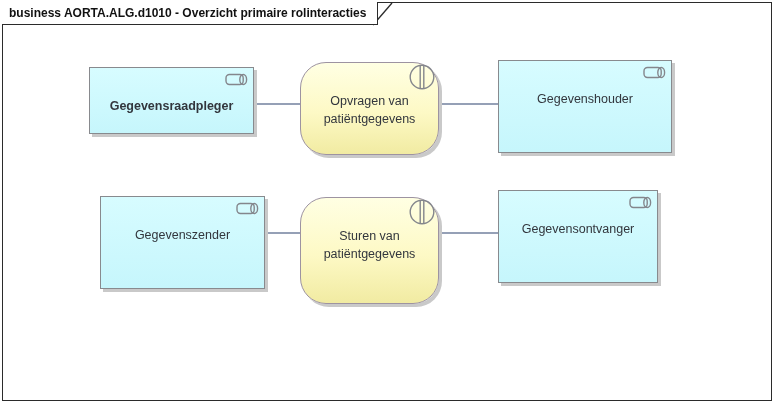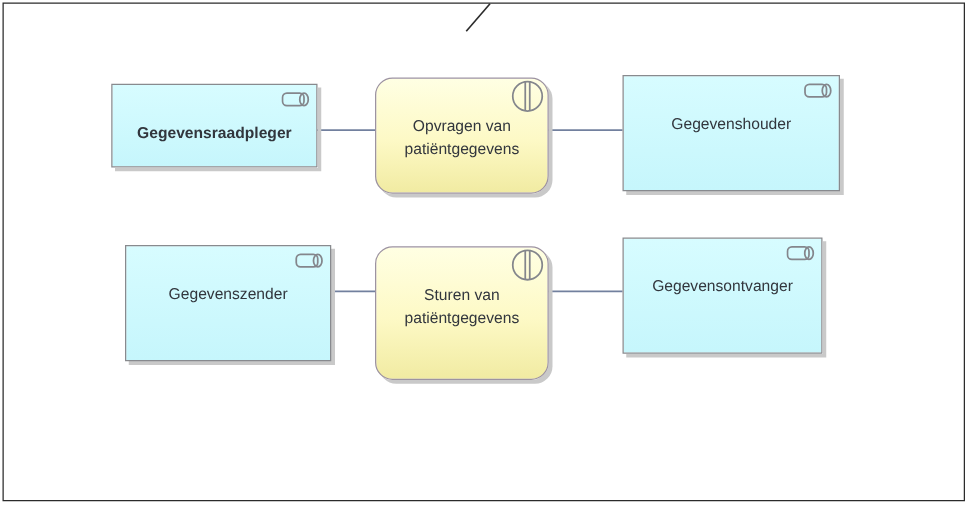--- a/index.html
+++ b/index.html
@@ -50,40 +50,43 @@
   .role {
     background: linear-gradient(180deg, #d7fcff 0%, #c6f6fc 100%);
     border: 1.2px solid #888a8e;
     box-shadow: 3px 3px 0 #c9c9c9;
     padding-top: 30px;
     line-height: 16px;
   }
   .interaction {
     background: linear-gradient(180deg, #ffffe3 0%, #fdf9c5 55%, #f1eba2 100%);
     border: 1.2px solid #9d93a1;
-    border-radius: 14px;
+    border-radius: 26px;
     box-shadow: 3px 3px 0 #c9c9c9;
     padding-top: 29px;
     line-height: 18px;
   }
   .label-stack span { display: block; }
   .corner-icon {
     position: absolute;
     pointer-events: none;
   }
   .role .corner-icon { top: 5px; right: 5px; }
   .interaction .corner-icon { top: 0px; right: 2px; }
 </style>
 </head>
 <body>
 
 <div class="canvas">
 
   <div class="frame"></div>
 
+  <div class="title-tab">
+    <span>business AORTA.ALG.d1010 - Overzicht primaire rolinteracties</span>
+  </div>
 
   <svg class="overlay" viewBox="0 0 778 407">
     <line x1="373" y1="25" x2="392" y2="3" stroke="#2b2b2b" stroke-width="1.3"></line>
     <line x1="254" y1="104" x2="300" y2="104" stroke="#72809e" stroke-width="1.4"></line>
     <line x1="439" y1="104" x2="498" y2="104" stroke="#72809e" stroke-width="1.4"></line>
     <line x1="254" y1="233" x2="300" y2="233" stroke="#72809e" stroke-width="1.4"></line>
     <line x1="439" y1="233" x2="498" y2="233" stroke="#72809e" stroke-width="1.4"></line>
   </svg>
 
   <div class="node role" style="left:89px; top:67px; width:165px; height:67px;font-weight:bold;">

